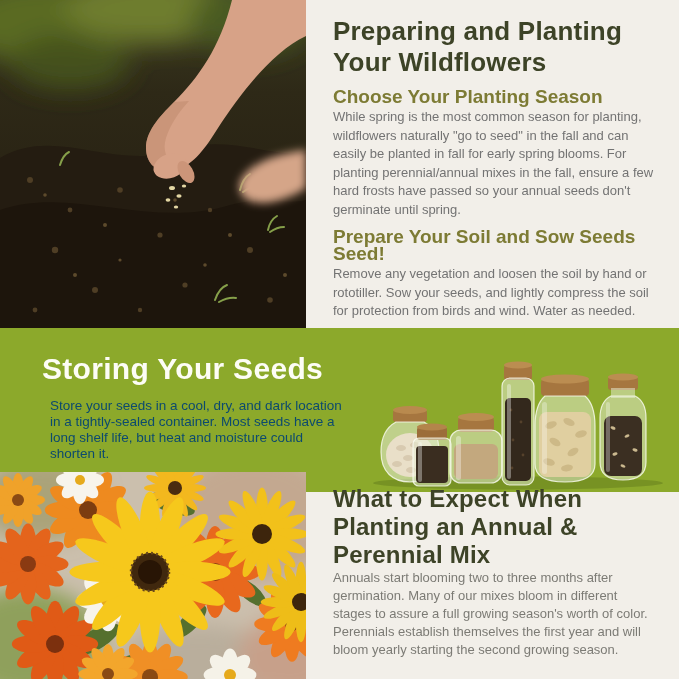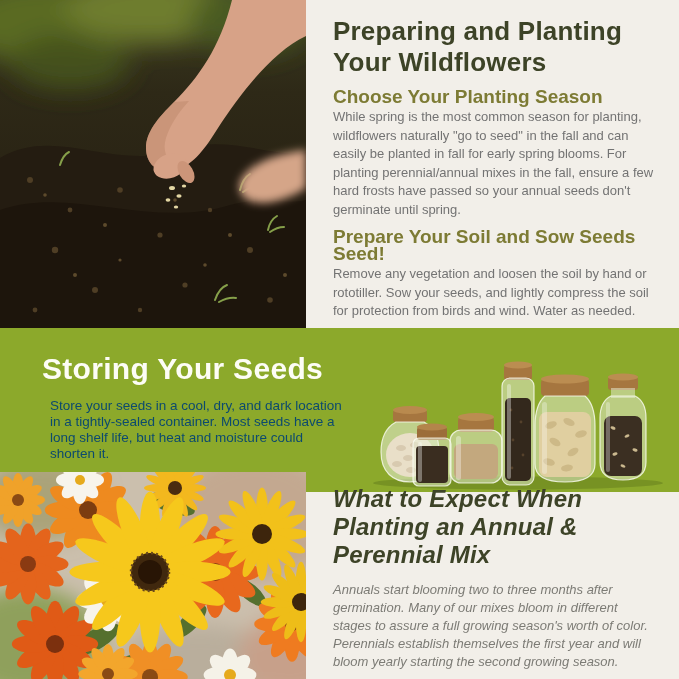--- a/index.html
+++ b/index.html
@@ -5,21 +5,21 @@
   html,body { margin:0; padding:0; background:#ddd; }
   .page {
     position:relative; width:679px; height:679px; overflow:hidden;
     background:#F2EFE9;
     font-family:"Liberation Sans", sans-serif;
     -webkit-font-smoothing:antialiased;
   }
   section { position:absolute; left:0; width:679px; }
   .top    { top:0;    height:328px; }
   .band   { top:328px; height:164px; background:#8CA92B; }
-  .bottom { top:472px; height:207px;font-style:italic; }
+  .bottom { top:472px; height:207px; }
 
   figure { margin:0; }
   .photo { position:absolute; left:0; top:0; width:306px; overflow:hidden; }
   .top-photo    { height:328px; }
   .bottom-photo { height:207px; }
   .photo svg { display:block; }
 
   .top-content {
     position:absolute; left:306px; top:0; width:373px; height:328px;
     padding:16px 20px 0 27px; box-sizing:border-box;
@@ -49,21 +49,21 @@
 
   .bottom-content {
     position:absolute; left:306px; top:0; width:373px; height:207px;
     padding:13px 20px 0 27px; box-sizing:border-box;
   }
   .bottom-heading {
     margin:0; font-size:24px; line-height:28px; font-weight:bold;
     color:#3D4327; max-width:300px; letter-spacing:0.2px;
   }
   .bottom-body {
-    margin:12px 0 0 0; font-size:13px; line-height:18px; color:#7C7B75;
+    margin:0 0 0 0; font-size:13px; line-height:18px; color:#7C7B75;
   }
 </style>
 </head>
 <body>
 
 <div class="page">
 
   <section class="top">
 
     <figure class="photo top-photo">

